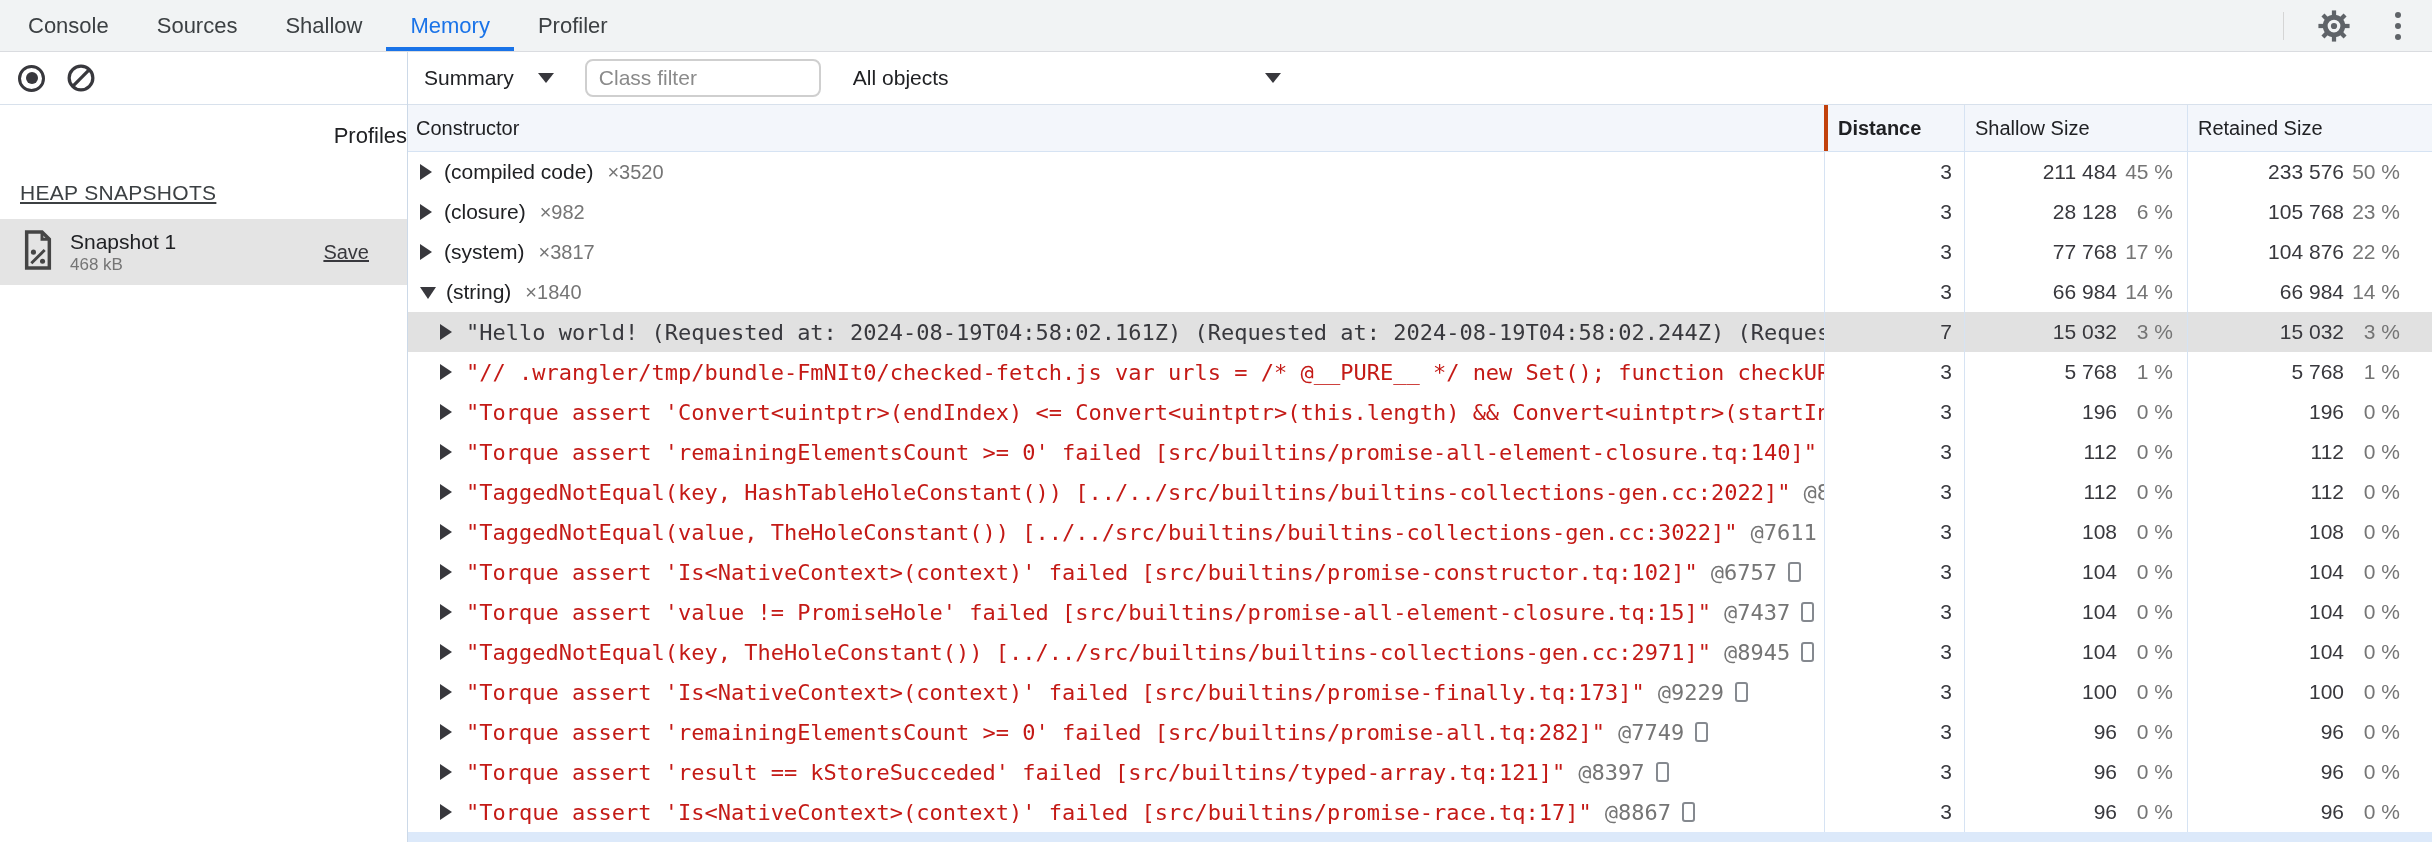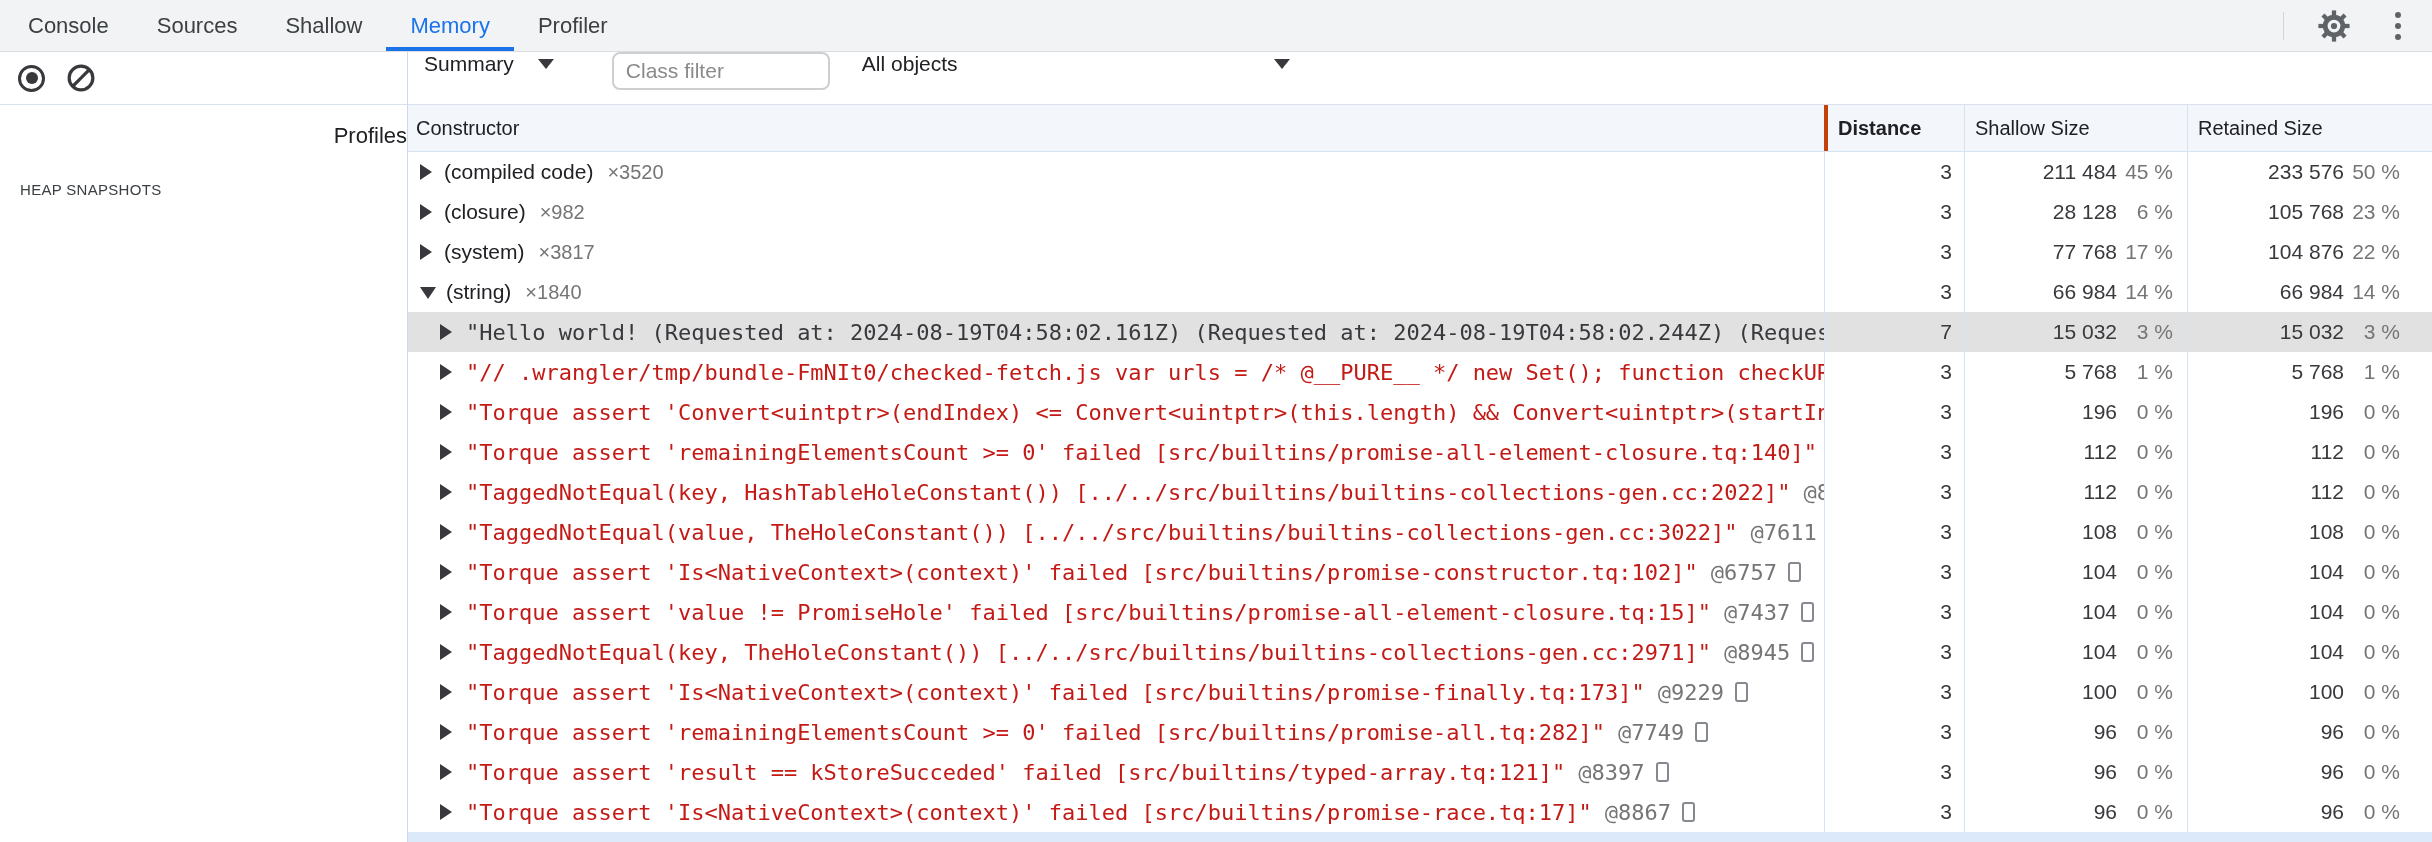--- a/index.html
+++ b/index.html
@@ -23,34 +23,34 @@
   
   .body { flex:1; display:flex; min-height:0; }
 
   
   .sidebar { width:408px; flex-shrink:0; border-right:1px solid #ccd9e8; display:flex; flex-direction:column; background:#fff; }
   .sidebar-toolbar { height:53px; border-bottom:1px solid #d8e1ec; display:flex; align-items:center; padding-left:18px; gap:22px; flex-shrink:0; }
   .rec-icon { width:27px; height:27px; border:3px solid #38383d; border-radius:50%; display:flex; align-items:center; justify-content:center; }
   .rec-icon i { width:12px; height:12px; border-radius:50%; background:#38383d; }
   .clear-icon svg { display:block; }
   .profiles-title { font-size:22px; color:#202124; margin:18px 0 0 30px;text-align:right; }
-  .heap-label { font-size:15px; color:#3c4043; margin:32px 0 0 20px; letter-spacing:0.3px; }
+  .heap-label { font-size:21px; color:#3c4043; margin:32px 0 0 20px; letter-spacing:0.3px;text-decoration:underline; }
   .snapshot-item { margin-top:14px; height:66px; background:#e4e4e4; display:flex; align-items:center; padding:0 38px 0 22px; }
   .snap-icon { flex-shrink:0; }
   .snap-text { margin-left:16px; display:flex; flex-direction:column; }
   .snap-title { font-size:21px; color:#202124; line-height:26px; }
   .snap-size { font-size:17px; color:#757575; line-height:20px; }
   .save-link { margin-left:auto; font-size:20px; color:#38383d; text-decoration:underline; }
 
   
   .main { flex:1; display:flex; flex-direction:column; min-width:0; }
-  .main-toolbar { height:53px; border-bottom:1px solid #d8e1ec; display:flex; align-items:flex-start; padding-left:16px; flex-shrink:0; }
+  .main-toolbar { height:53px; border-bottom:1px solid #d8e1ec; display:flex; align-items:center; padding-left:16px; flex-shrink:0; }
   .select { display:flex; align-items:center; font-size:21px; color:#202124; }
   .caret { width:0; height:0; border-left:8px solid transparent; border-right:8px solid transparent; border-top:10px solid #38383d; margin-left:24px; }
-  .filter-input { margin-left:58px; width:218px; height:38px; border:2px solid #cfcfcf; border-radius:8px;
+  .filter-input { margin-left:31px; width:236px; height:38px; border:2px solid #cfcfcf; border-radius:8px;
     font-size:21px; padding:0 12px; color:#202124; font-family:"Liberation Sans",sans-serif; outline:none; }
   .filter-input::placeholder { color:#8a8a8a; }
   .objects-select { margin-left:32px; width:428px; justify-content:space-between; }
 
   
   .grid { flex:1; display:flex; flex-direction:column; min-height:0; background:#fff; }
   .grid-header { height:47px; background:#f3f6fb; border-bottom:1px solid #d6e3f3; display:flex; align-items:center; font-size:20px; color:#202124; flex-shrink:0; }
   .hc { height:100%; display:flex; align-items:center; padding-left:10px; }
   .hc-constructor { width:1416px; padding-left:8px; }
   .hc-distance { width:140px; border-left:4px solid #c2410c;font-weight:bold; }
@@ -132,20 +132,36 @@
         <div class="clear-icon">
           <svg width="28" height="28" viewBox="0 0 26 26">
             <circle cx="13" cy="13" r="11" fill="none" stroke="#38383d" stroke-width="3"></circle>
             <line x1="5.5" y1="20.5" x2="20.5" y2="5.5" stroke="#38383d" stroke-width="3"></line>
           </svg>
         </div>
       </div>
       <div class="sidebar-content">
         <div class="profiles-title">Profiles</div>
         <div class="heap-label">HEAP SNAPSHOTS</div>
+        <div class="snapshot-item">
+          <div class="snap-icon">
+            <svg width="32" height="40" viewBox="0 0 24 30">
+              <path d="M3.5 1.5 H15 L20.5 7 V28.5 H3.5 Z" fill="none" stroke="#454545" stroke-width="2.6"></path>
+              <path d="M15 1.5 V7 H20.5" fill="none" stroke="#454545" stroke-width="2.2"></path>
+              <circle cx="8.6" cy="16.6" r="1.9" fill="#454545"></circle>
+              <circle cx="15.4" cy="23.4" r="1.9" fill="#454545"></circle>
+              <line x1="7" y1="25" x2="17" y2="15" stroke="#454545" stroke-width="2.2"></line>
+            </svg>
+          </div>
+          <div class="snap-text">
+            <span class="snap-title">Snapshot 1</span>
+            <span class="snap-size">468 kB</span>
+          </div>
+          <span class="save-link">Save</span>
+        </div>
       </div>
     </div>
 
     <div class="main">
       <div class="main-toolbar">
         <div class="select">
           <span>Summary</span>
           <span class="caret"></span>
         </div>
         <input class="filter-input" type="text" placeholder="Class filter" style="">

